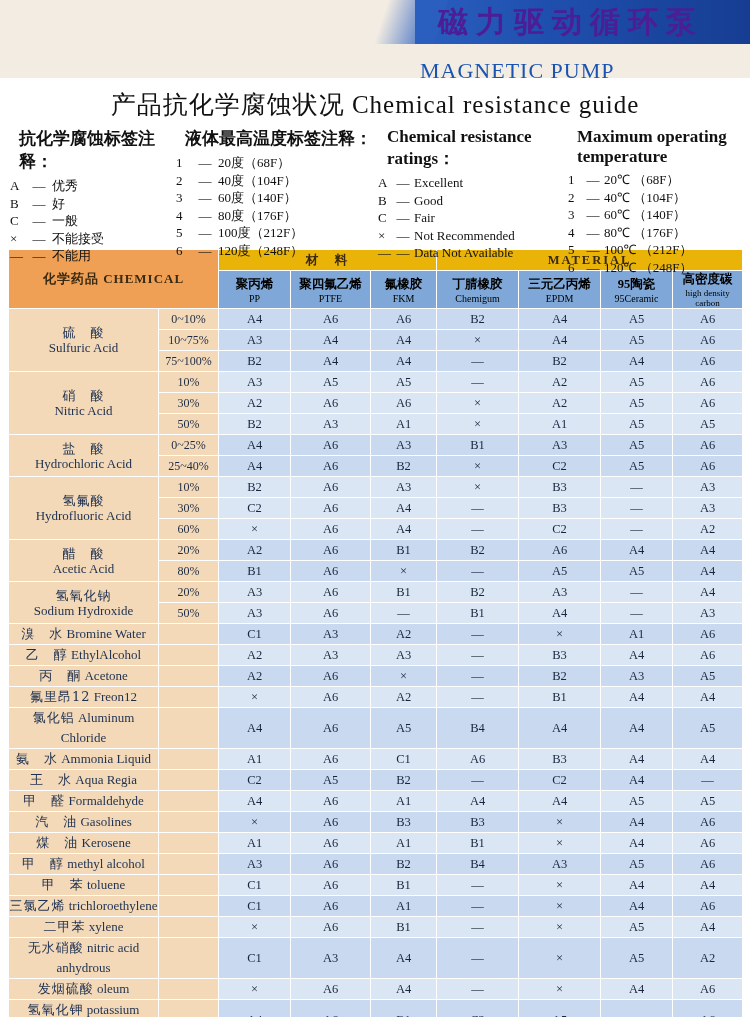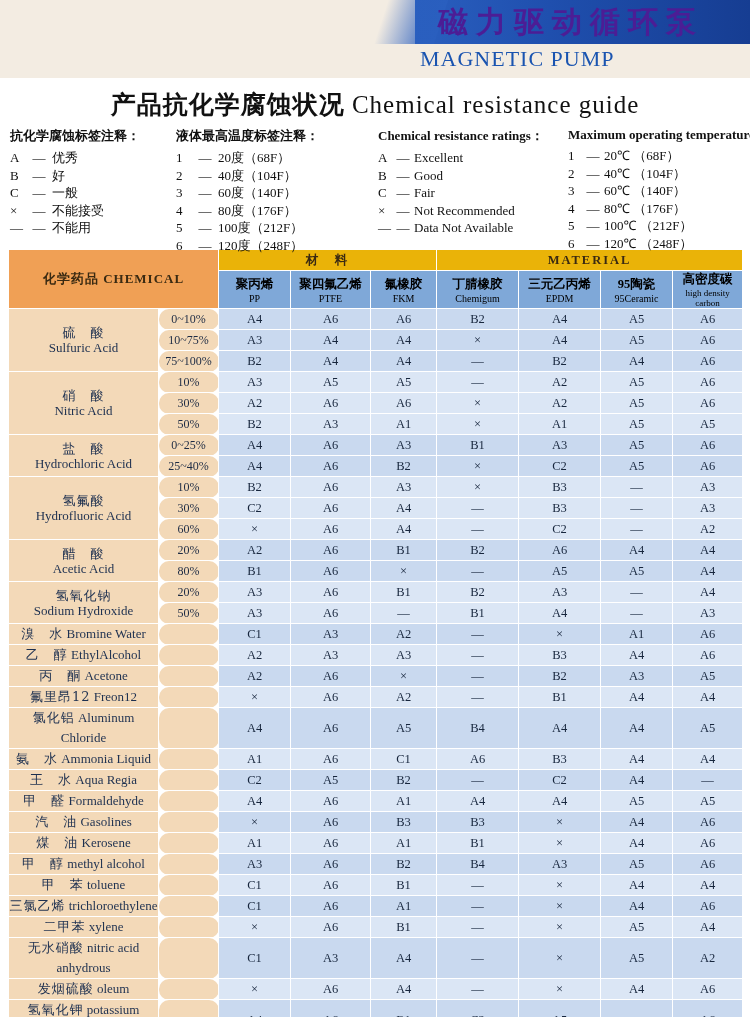--- a/index.html
+++ b/index.html
@@ -30,43 +30,43 @@
     transform:skewX(-18deg);
   }
   .banner-cn{
     position:absolute;left:438px;top:2px;
     color:#4c1d95;font-size:30px;letter-spacing:8px;
     font-family:"DejaVu Serif", serif;
     font-weight:bold;
     white-space:nowrap;
   }
   .banner-en{
-    position:absolute;left:420px;top:46px;
+    position:absolute;left:420px;top:58px;
     color:#1a54b0;font-size:22px;letter-spacing:1px;
     font-family:"Liberation Serif", serif;
     white-space:nowrap;
   }
   
   .title{
     margin:10px 0 6px 0;
     text-align:center;
     font-size:25px;
     letter-spacing:1px;
   }
-  .title .cn{font-family:"DejaVu Serif", serif;font-weight:bold;}
+  .title .cn{font-family:"DejaVu Serif", serif;font-weight:normal;}
   .title .en{font-family:"Liberation Serif", serif;}
   
   .legend{
     position:relative;
     height:118px;
     margin:0 8px;
     font-size:13px;
   }
   .legend-col{position:absolute;top:0;}
-  .lg-head{font-weight:bold;margin-bottom:4px;font-size:13px;}
+  .lg-head{font-weight:bold;margin-bottom:4px;font-size:17px;margin-left:9px;}
   .lg-row{display:flex;align-items:baseline;line-height:17.5px;white-space:nowrap;}
   .lg-key{display:inline-block;width:16px;}
   .lg-dash{display:inline-block;width:26px;text-align:center;}
   .lg-val{display:inline-block;}
   .c1{left:2px;width:160px;}
   .c2{left:168px;width:200px;}
   .c3{left:370px;width:190px;}
   .c4{left:560px;width:190px;}
   .c3 .lg-key,.c4 .lg-key{width:14px;font-style:normal;}
   .c3 .lg-dash,.c4 .lg-dash{width:22px;}
@@ -103,21 +103,20 @@
     font-size:13px;
     line-height:15px;
   }
   .name-cell .cn{font-family:"DejaVu Serif", serif;letter-spacing:1px;}
   .conc-cell{
     background:#f3d9b8;
     text-align:right;
     padding-right:6px;
     font-size:12px;
     color:#1d2b44;
-    border-radius:10px;
   }
   .val{
     background:#c9d9ef;
     color:#17263d;
     font-size:12.5px;
   }
   .val.alt{background:#dbe6f5;}
 </style>
 </head>
 <body>

